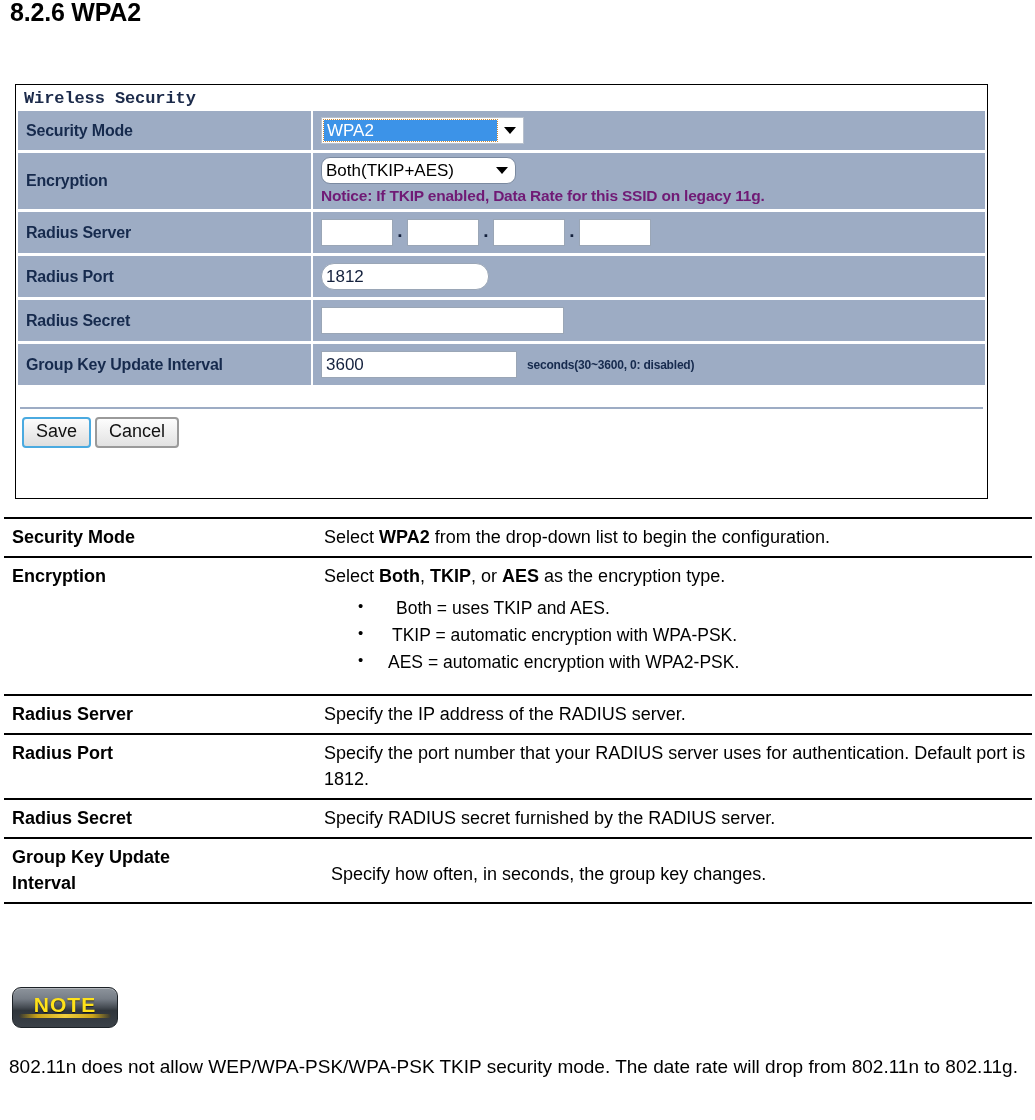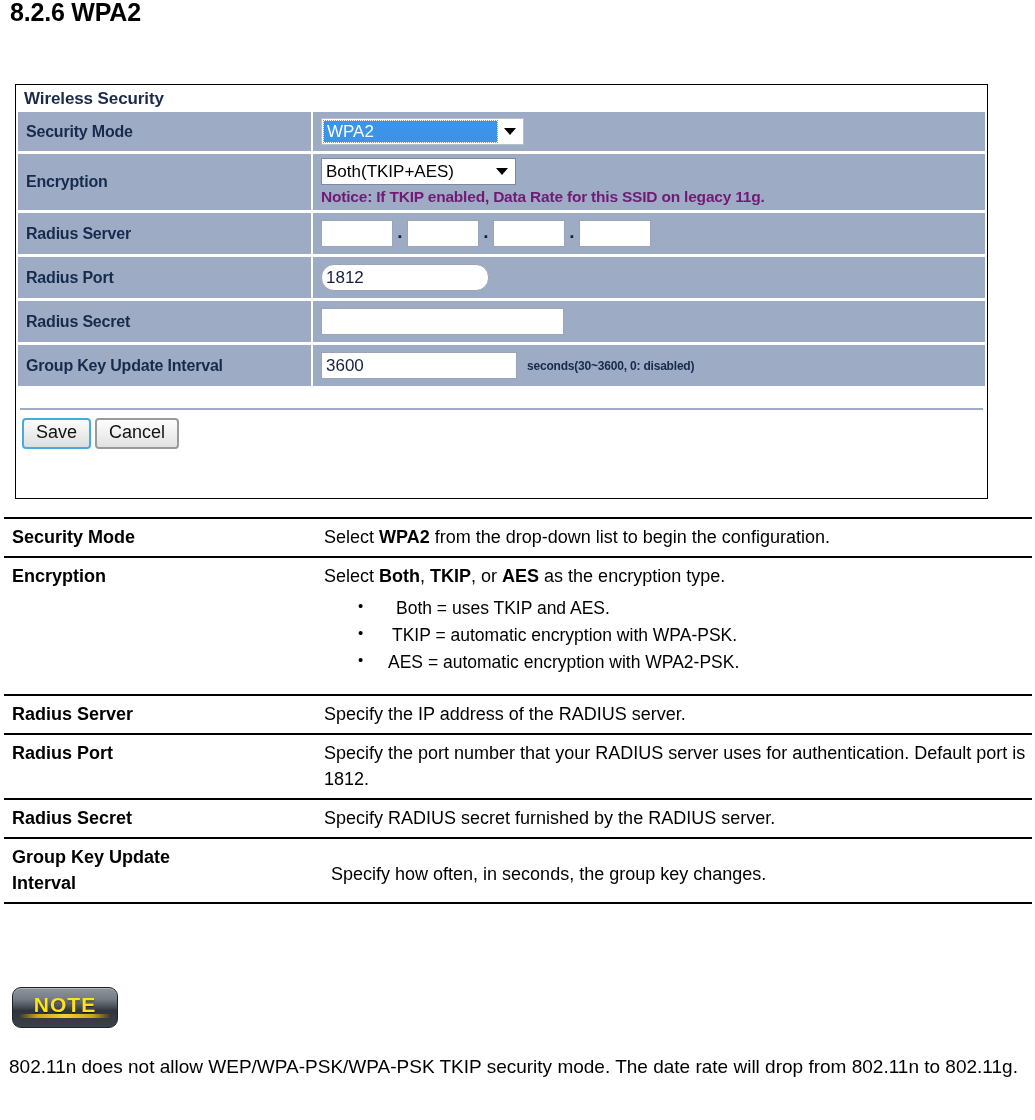--- a/index.html
+++ b/index.html
@@ -36,20 +36,21 @@
     border: 1px solid #000000;
     background: #ffffff;
     box-sizing: border-box;
   }
   .panel-title {
     font-size: 17px;
     font-weight: bold;
     color: #1b2a4a;
     padding: 4px 0 3px 8px;
     letter-spacing: -0.1px;
+    font-family: Liberation Mono, monospace;
   }
   .form-rows {
     padding: 0 2px 0 2px;
   }
   .form-row {
     display: flex;
     align-items: stretch;
     margin-bottom: 3px;
     background: transparent;
   }
@@ -90,21 +91,21 @@
     align-items: center;
     background: #ffffff;
     border: 1px solid #7b8aa0;
     height: 27px;
     box-sizing: border-box;
     font-size: 17px;
     color: #000;
     position: relative;
   }
   .sel-security { width: 203px; border-color: #b7c0cd; }
-  .sel-enc { width: 195px; }
+  .sel-enc { width: 195px; border-radius: 9px; }
   .sel-value {
     flex: 1 1 auto;
     padding-left: 4px;
     white-space: nowrap;
     overflow: hidden;
   }
   .sel-security .sel-value {
     background: #3c93e8;
     color: #ffffff;
     outline: 1px dotted #c98a3a;

